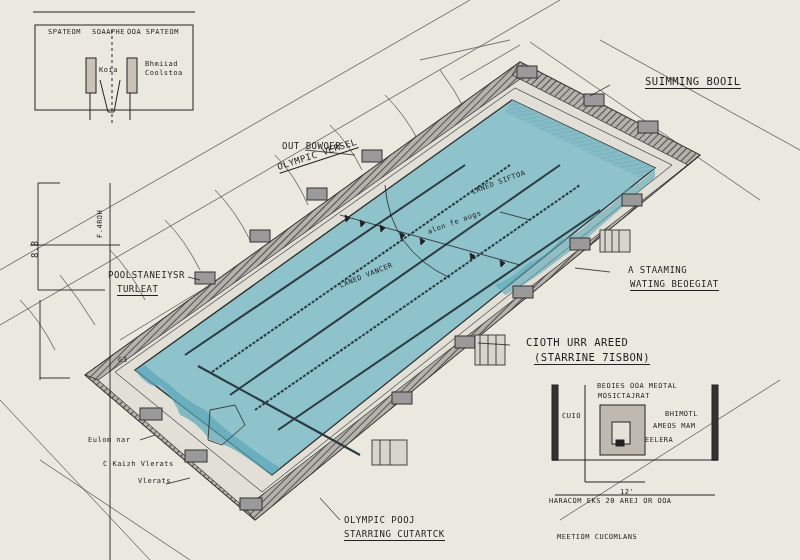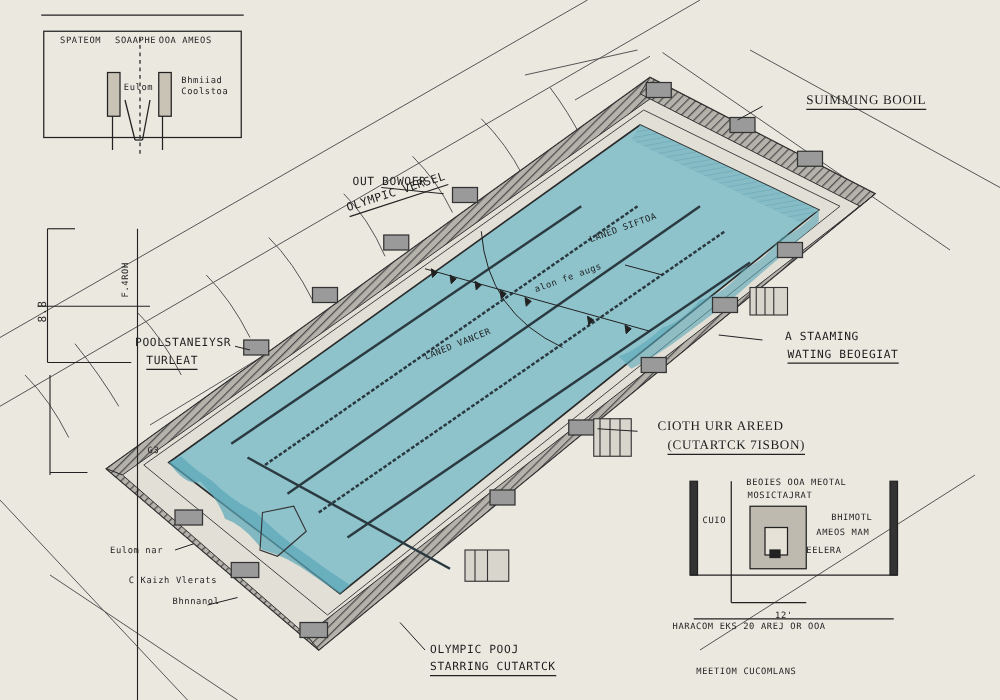--- a/index.html
+++ b/index.html
@@ -2,21 +2,21 @@
 <html><head>
 <meta charset="utf-8">
 <style>
   html, body { margin:0; padding:0; }
   body { width:800px; height:560px; background:#ebe8e0; overflow:hidden; position:relative; font-family:"DejaVu Sans", sans-serif; }
   #sheet { position:absolute; left:0; top:0; width:800px; height:408px; }
   .lbl { position:absolute; font-family:"DejaVu Sans Mono", monospace; color:#1d1d1d; white-space:nowrap; letter-spacing:0.5px; }
   .u { border-bottom:1.3px solid #222; padding-bottom:1px; }
   .sm { font-size:7px; }
   .md { font-size:9px; }
-  .lg { font-size:10.5px;font-family:Liberation Serif, serif; }
+  .lg { font-size:10.5px; }
 </style>
 </head>
 <body>
 
 <div id="sheet">
 <svg width="800" height="560" viewBox="0 0 800 560">
   <defs>
     <pattern id="hatch" width="5" height="5" patternUnits="userSpaceOnUse" patternTransform="rotate(45)">
       <rect width="5" height="5" fill="#b5b2ab"></rect>
       <line x1="0" y1="0" x2="0" y2="5" stroke="#4e4e4e" stroke-width="2"></line>
@@ -164,50 +164,50 @@
     <line x1="305" y1="150" x2="355" y2="155"></line>
     <line x1="340" y1="520" x2="320" y2="498"></line>
     <line x1="166" y1="484" x2="190" y2="478"></line>
     <line x1="140" y1="440" x2="155" y2="435"></line>
   </g>
 </svg>
 
 
 <span class="lbl sm" style="left:48px;top:28px">SPATEOM</span>
 <span class="lbl sm" style="left:92px;top:28px">SOAAPHE</span>
-<span class="lbl sm" style="left:127px;top:28px">OOA AMEOS</span>
-<span class="lbl sm" style="left:99px;top:66px">Eulom</span>
+<span class="lbl sm" style="left:127px;top:28px">OOA SPATEOM</span>
+<span class="lbl sm" style="left:99px;top:66px">Koia</span>
 <span class="lbl sm" style="left:145px;top:60px">Bhmiiad</span>
 <span class="lbl sm" style="left:145px;top:69px">Coolstoa</span>
 
 
 <span class="lbl lg u" style="left:645px;top:75px">SUIMMING BOOIL</span>
 <span class="lbl md" style="left:282px;top:141px">OUT BOWOER</span>
 <span class="lbl md u" style="left:278px;top:162px;transform:rotate(-18deg);transform-origin:left center">OLYMPIC VERSEL</span>
 <span class="lbl md" style="left:108px;top:270px">POOLSTANEIYSR</span>
 <span class="lbl md u" style="left:117px;top:284px">TURLEAT</span>
 <span class="lbl sm" style="left:472px;top:188px;transform:rotate(-20deg);transform-origin:left center">LANED SIFTOA</span>
 <span class="lbl sm" style="left:428px;top:228px;transform:rotate(-20deg);transform-origin:left center">alon fe augs</span>
 <span class="lbl sm" style="left:340px;top:282px;transform:rotate(-22deg);transform-origin:left center">LANED VANCER</span>
 <span class="lbl md" style="left:628px;top:265px">A STAAMING</span>
 <span class="lbl md u" style="left:630px;top:279px">WATING BEOEGIAT</span>
 <span class="lbl lg" style="left:526px;top:336px">CIOTH URR AREED</span>
-<span class="lbl lg u" style="left:534px;top:351px">(CUTARTCK 7ISBON)</span>
+<span class="lbl lg u" style="left:534px;top:351px">(STARRINE 7ISBON)</span>
 <span class="lbl sm" style="left:88px;top:436px">Eulom nar</span>
 <span class="lbl sm" style="left:103px;top:460px">C Kaizh Vlerats</span>
-<span class="lbl sm" style="left:138px;top:477px">Bhnnanol</span>
+<span class="lbl sm" style="left:138px;top:477px">Vlerats</span>
 <span class="lbl md" style="left:344px;top:515px">OLYMPIC POOJ</span>
 <span class="lbl md u" style="left:344px;top:529px">STARRING CUTARTCK</span>
 <span class="lbl md" style="left:30px;top:258px;transform:rotate(-90deg);transform-origin:left top">8.8</span>
 <span class="lbl sm" style="left:96px;top:238px;transform:rotate(-90deg);transform-origin:left top">F.4ROH</span>
 <span class="lbl sm" style="left:118px;top:356px">G3</span>
 
 
 <span class="lbl sm" style="left:597px;top:382px">BEOIES OOA MEOTAL</span>
 <span class="lbl sm" style="left:598px;top:392px">MOSICTAJRAT</span>
 <span class="lbl sm" style="left:562px;top:412px">CUIO</span>
 <span class="lbl sm" style="left:665px;top:410px">BHIMOTL</span>
 <span class="lbl sm" style="left:653px;top:422px">AMEOS MAM</span>
 <span class="lbl sm" style="left:645px;top:436px">EELERA</span>
 <span class="lbl sm" style="left:620px;top:488px">12'</span>
-<span class="lbl sm" style="left:538px;top:497px">HARACOM EKS  20 AREJ OR OOA</span>
+<span class="lbl sm" style="left:549px;top:497px">HARACOM EKS  20 AREJ OR OOA</span>
 <span class="lbl sm" style="left:557px;top:533px">MEETIOM CUCOMLANS</span>
 </div>
 
 </body></html>

